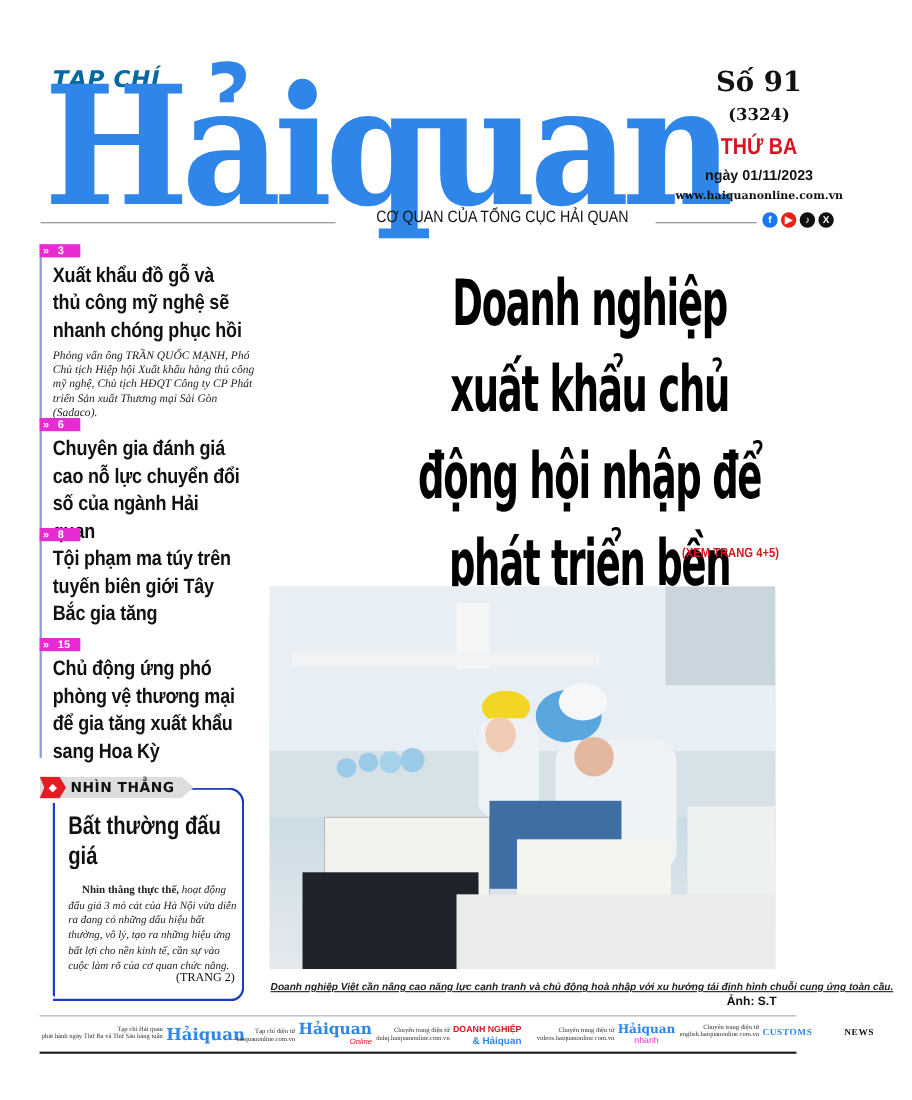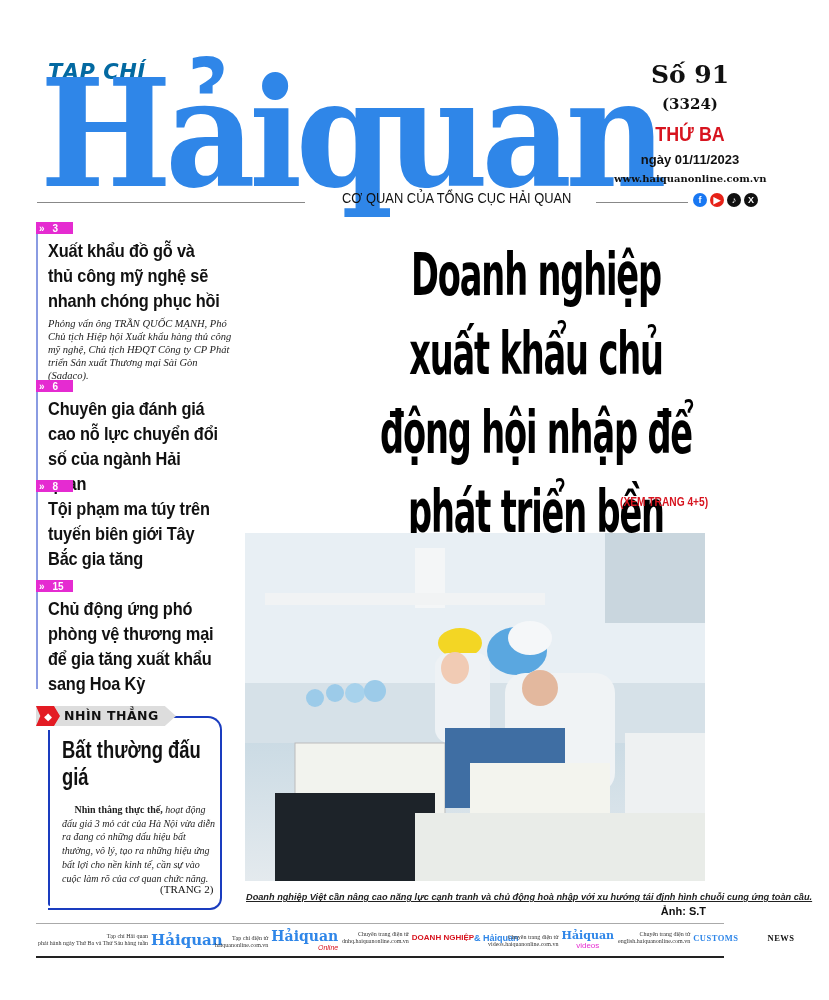--- a/index.html
+++ b/index.html
@@ -164,33 +164,33 @@
   <span style="display:flex;flex-direction:column;align-items:flex-end;line-height:11px;">
     <span class="f-logo" style="font-size:14px;">Hảiquan</span>
     <span style="font-size:7px;color:#d7141f;font-style:italic;">Online</span>
   </span>
 </div>
 <div class="abs f-item" style="left:342px;">
   <div class="f-txt">
       <div>Chuyên trang điện tử</div>
       <div>dnhq.haiquanonline.com.vn</div>
     </div>
-  <span style="display:flex;align-items:flex-end;line-height:10px;">
+  <span style="display:flex;flex-direction:column;align-items:flex-end;line-height:10px;">
     <span style="font-size:8px;font-weight:bold;color:#d7141f;">DOANH NGHIỆP</span>
     <span style="font-size:9px;font-weight:bold;color:#2f86e8;">&amp; Hảiquan</span>
   </span>
 </div>
 <div class="abs f-item" style="left:488px;">
   <div class="f-txt">
       <div>Chuyên trang điện tử</div>
       <div>videos.haiquanonline.com.vn</div>
     </div>
   <span style="display:flex;flex-direction:column;align-items:center;line-height:10px;">
     <span class="f-logo" style="font-size:11px;">Hảiquan</span>
-    <span style="font-size:8px;color:#e62bd1;">videos</span>
+    <span style="font-size:8px;color:#e62bd1;">nhanh</span>
   </span>
 </div>
 <div class="abs f-item" style="left:618px;">
   <div class="f-txt">
       <div>Chuyên trang điện tử</div>
       <div>english.haiquanonline.com.vn</div>
     </div>
   <span style="font-family:'Liberation Serif',serif;font-size:8.5px;font-weight:bold;letter-spacing:0.5px;">
     <span style="color:#2f86e8;">CUSTOMS</span><span style="color:#111;padding-left:29px;">NEWS</span>
   </span>

